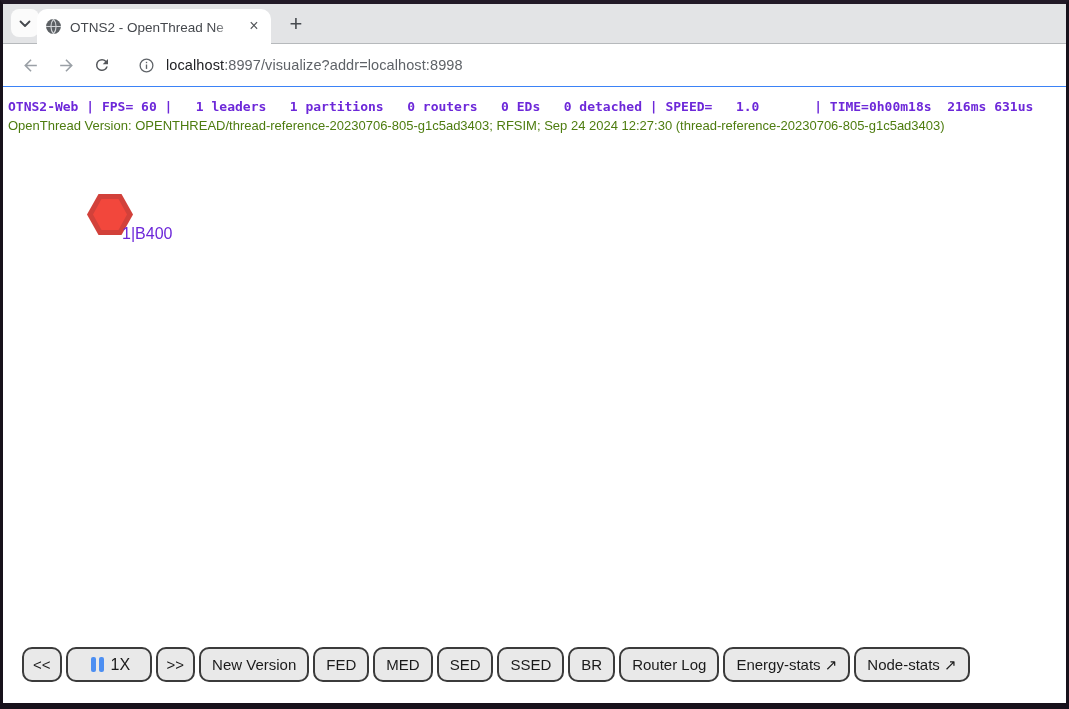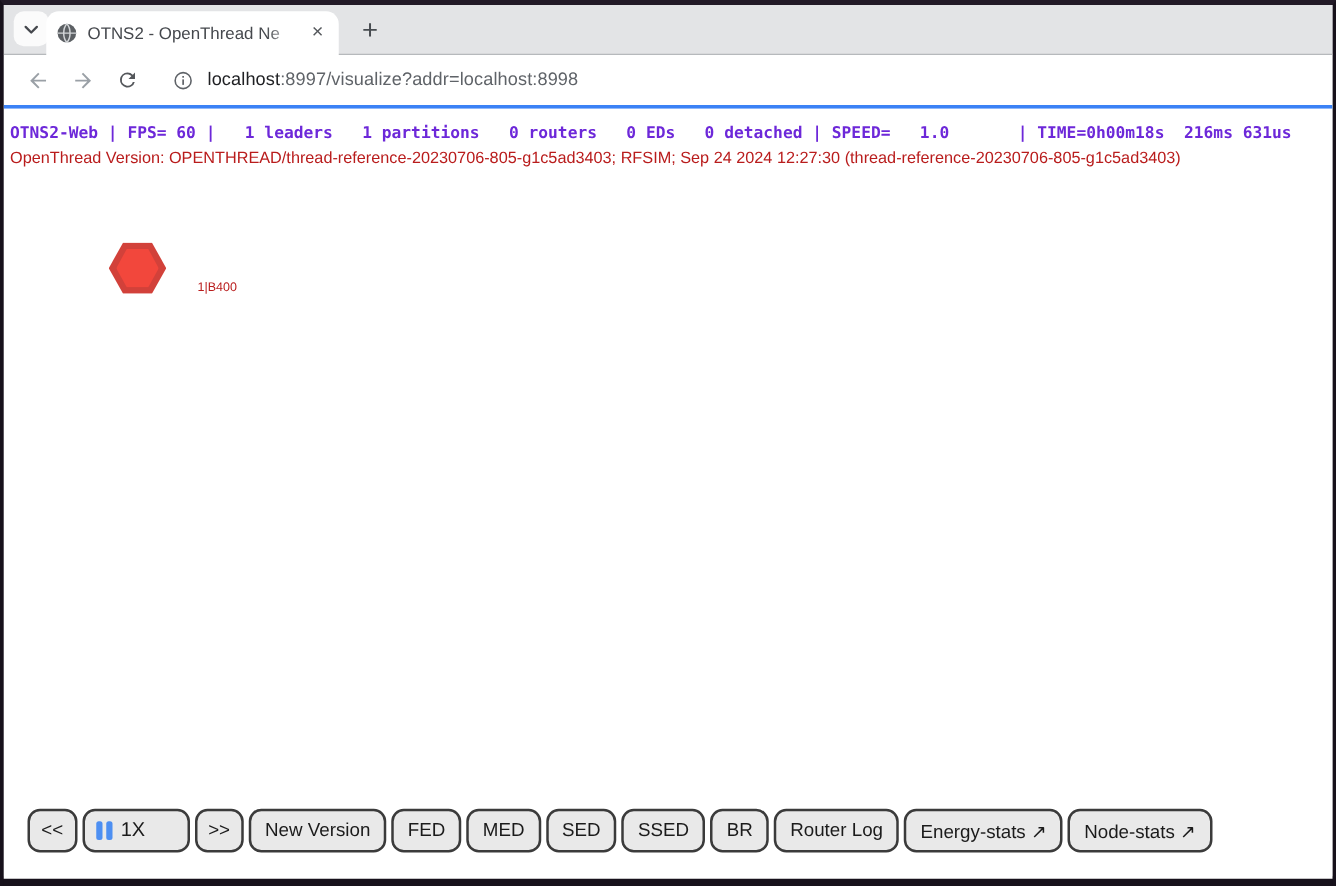--- a/index.html
+++ b/index.html
@@ -23,46 +23,46 @@
   .favicon { width:17px; height:17px; flex:0 0 auto; margin-right:8px; display:flex; }
   .tab-title-wrap { position:relative; flex:1 1 auto; overflow:hidden; white-space:nowrap; height:18px; }
   .tab-title { font-size:13.5px; color:#45484d; white-space:nowrap; }
   .tab-fade { position:absolute; right:0; top:0; width:26px; height:100%;
     background:linear-gradient(to right, rgba(255,255,255,0), #fff); }
   .tab-close { flex:0 0 auto; margin-left:6px; font-size:16px; line-height:16px; color:#55585c;
     width:18px; height:18px; text-align:center; cursor:pointer; }
   .new-tab { position:absolute; left:279px; top:6px; width:28px; height:28px; border:none; background:transparent;
     font-size:22px; line-height:26px; color:#474b50; cursor:pointer; }
   
-  .toolbar { height:43px; background:#fff; border-bottom:3px solid #3b82f6; display:flex; align-items:center; padding-left:14px; }
+  .toolbar { height:43px; background:#fff; border-bottom:1px solid #3b82f6; display:flex; align-items:center; padding-left:14px; }
   .nav-icon { width:26px; height:26px; margin-right:10px; display:flex; align-items:center; justify-content:center; cursor:pointer; }
   .omnibox { display:flex; align-items:center; margin-left:10px; cursor:text; }
   .site-info { width:22px; height:22px; display:flex; align-items:center; justify-content:center; margin-right:9px; cursor:pointer; }
   .url { font-size:14.5px; letter-spacing:0.1px; }
   .url .host { color:#202124; font-weight:500; }
   .url .rest { color:#5f6368; }
   
   .content { position:relative; height:614px; background:#fff; overflow:hidden; }
   .status { position:absolute; left:5px; top:12px; font-family:"DejaVu Sans Mono", monospace;
     font-weight:bold; font-size:13px; line-height:15px; color:#6d28d9; white-space:pre; }
-  .version { position:absolute; left:5px; top:31px; font-size:13px; color:#b91c1c; cursor:pointer;text-align:right; }
+  .version { position:absolute; left:5px; top:31px; font-size:13px; color:#4d7c0f; cursor:pointer;text-align:right; }
   .hex-outer { position:absolute; left:84px; top:107px; width:46px; height:41px; background:#d2413a; cursor:pointer;
     clip-path:polygon(25% 0%, 75% 0%, 100% 50%, 75% 100%, 25% 100%, 0% 50%); }
   .hex-inner { position:absolute; left:6px; right:6px; top:5px; bottom:5px; background:#f2473c;
     clip-path:polygon(25% 0%, 75% 0%, 100% 50%, 75% 100%, 25% 100%, 0% 50%); }
-  .node-label { position:absolute; left:119px; top:138px; font-size:10px; color:#b91c1c;margin-left:36px; }
+  .node-label { position:absolute; left:119px; top:138px; font-size:16px; color:#6d28d9; }
   
   .actionbar { position:absolute; left:19px; top:560px; display:flex; gap:4px; }
   .act {
     height:35px; background:#e9e9e9; border:2px solid #3b3b3b; border-radius:10px;
     font-family:"Liberation Sans", sans-serif; font-size:15px; color:#1b1b1b;
     padding:0 11px; display:inline-flex; align-items:center; white-space:nowrap; cursor:pointer;
   }
   .act.step { padding:0 9px; }
-  .act.speed { width:86px; justify-content:flex-start; padding-left:9px; gap:7px; font-size:16px; }
+  .act.speed { width:86px; justify-content:flex-start; padding-left:23px; gap:7px; font-size:16px; }
   .pause-icon { display:inline-flex; gap:3px; }
   .pause-icon i { display:block; width:5px; height:15px; background:#4d8ff2; border-radius:2px; }
 </style>
 </head>
 <body>
 
 <div class="window">
 
   <div class="tab-strip">
     <button class="tab-search-btn">

